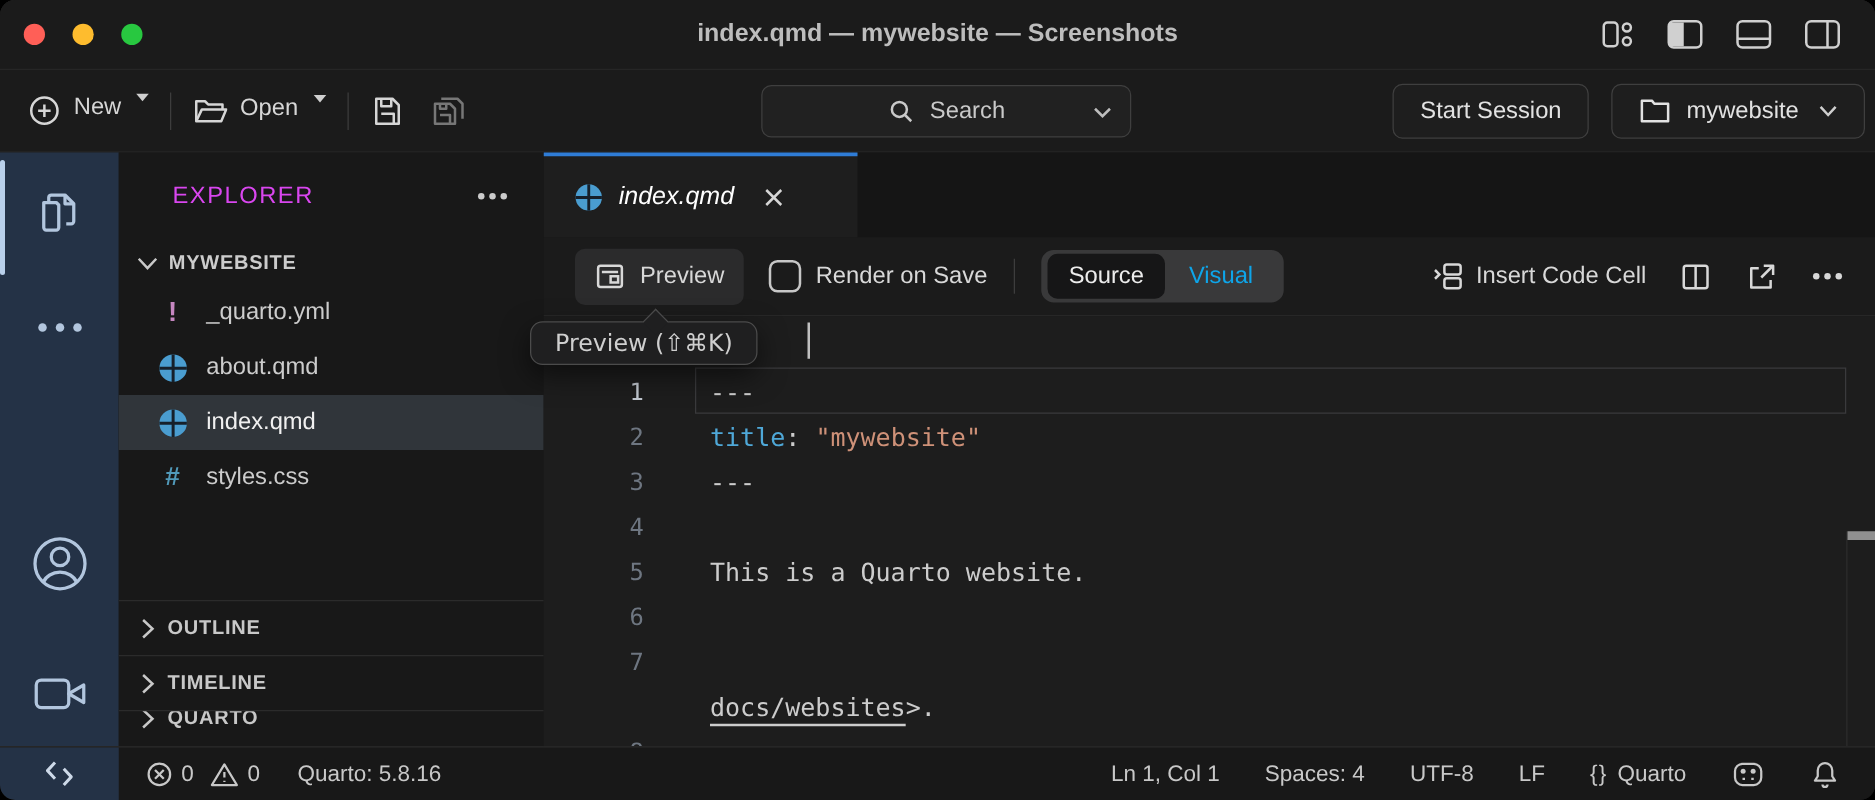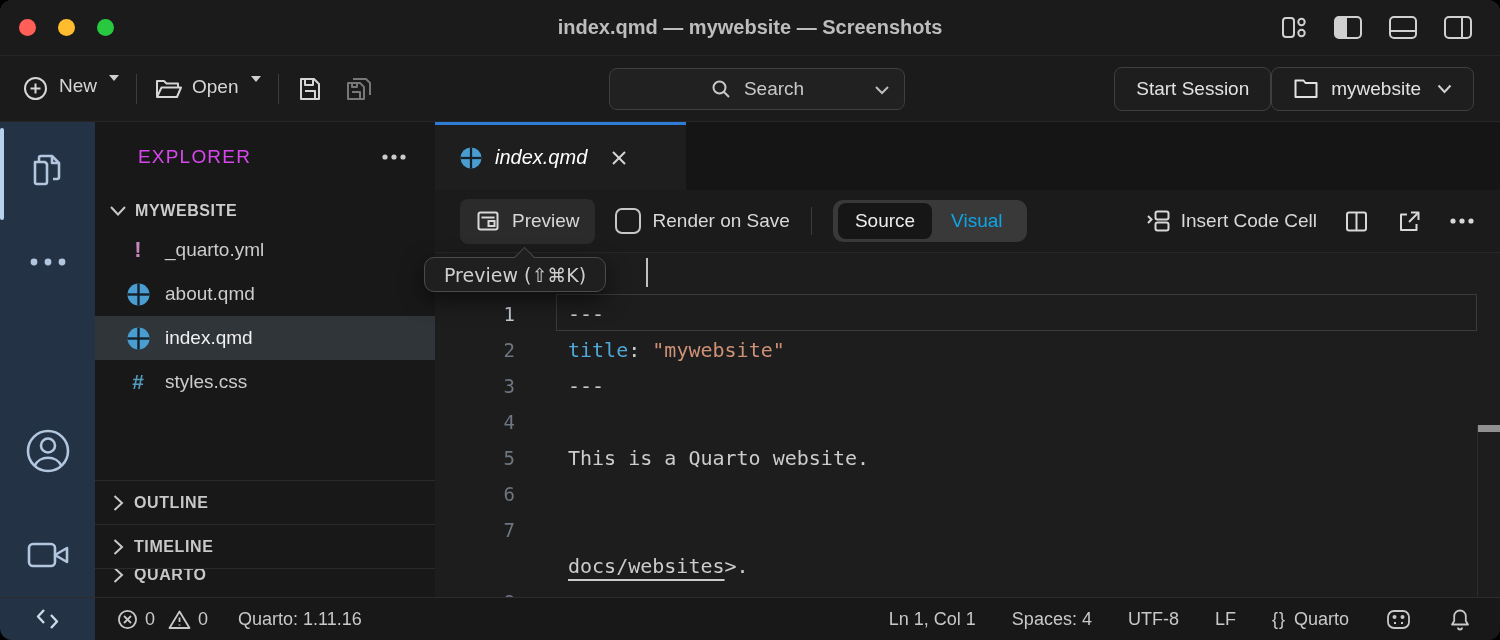--- a/index.html
+++ b/index.html
@@ -27,21 +27,21 @@
     background:#1b1b1b; border-bottom:1px solid #262626; display:flex; align-items:center; color:#d6d6d6; }
   .ab-left { display:flex; align-items:center; margin-left:22px; font-size:19px; }
   .ab-btn { display:flex; align-items:flex-start; gap:10px; cursor:default; }
   .caret-down { width:0; height:0; border-left:5px solid transparent; border-right:5px solid transparent;
     border-top:6px solid #cfcfcf; margin-left:2px; }
   .ab-sep { width:1px; height:30px; background:#3d3d3d; margin:0 17px; }
   .search-box { position:absolute; left:594px; top:12px; width:296px; height:42px;
     border:1px solid #3f3f3f; background:#212121; border-radius:8px;
     display:flex; align-items:center; justify-content:center; gap:12px; color:#c9c9c9; font-size:19px;margin-left:15px; }
   .search-chev { position:absolute; right:15px; top:17px; color:#bdbdbd; }
-  .ab-right { position:absolute; right:26px; display:flex; gap:0; align-items:center;text-align:right; }
+  .ab-right { position:absolute; right:8px; display:flex; gap:18px; align-items:center;text-align:right; }
   .pill-btn { height:44px; border:1px solid #3f3f3f; border-radius:8px; background:#1e1e1e;
     display:flex; align-items:center; gap:12px; padding:0 21px; font-size:19px; color:#e2e2e2; }
 
   
   .activitybar { position:absolute; left:0; top:122px; width:95px; height:475px; background:#243246; color:#b2c6de; }
   .act-item { position:absolute; left:0; width:95px; display:flex; justify-content:center; }
   .act-indicator { position:absolute; left:0; top:6px; width:4px; height:92px; background:#b9d0ea; border-radius:2px; }
 
   
   .sidebar { position:absolute; left:95px; top:122px; width:340px; height:475px; background:#181818; color:#cccccc; }
@@ -494,21 +494,21 @@
       <span>0</span>
       <span style="margin-left:6px">
         <svg width="23" height="21" viewBox="0 0 23 21" fill="none" stroke="#c8c8c8" stroke-width="1.8" stroke-linejoin="round">
           <path d="M11.5 2.5 L21.5 19 H1.5 Z"></path>
           <line x1="11.5" y1="8.5" x2="11.5" y2="13"></line>
             <line x1="11.5" y1="15.5" x2="11.5" y2="16.5"></line>
         </svg>
       </span>
       <span>0</span>
     </div>
-    <span class="sb-item">Quarto: 1.11.16</span>
+    <span class="sb-item">Quarto: 5.8.16</span>
 
     <div class="sb-right">
       <span>Ln 1, Col 1</span>
       <span>Spaces: 4</span>
       <span>UTF-8</span>
       <span>LF</span>
       <span class="lang">
         <span class="braces">{}</span>
         <span>Quarto</span>
       </span>

